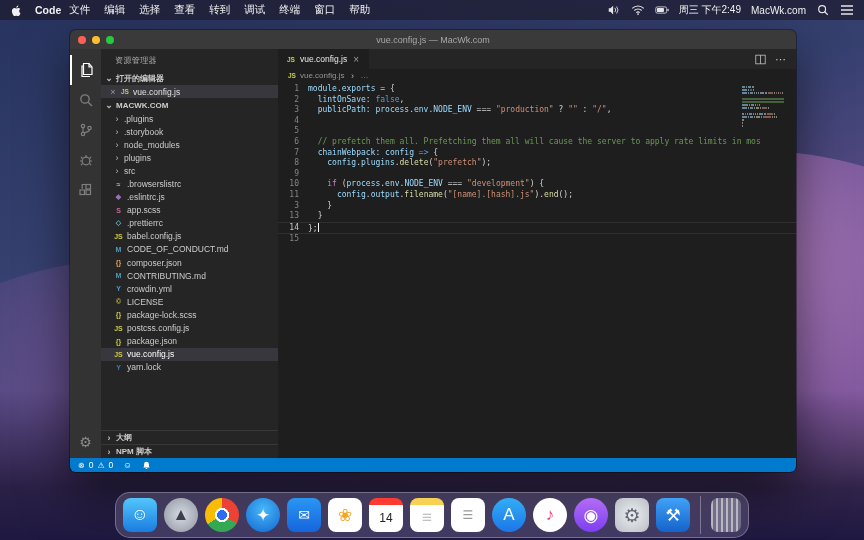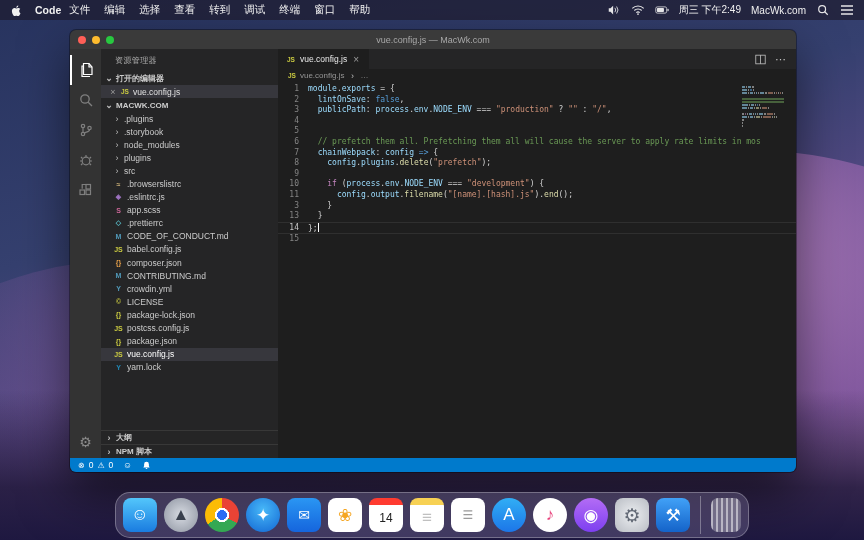--- a/index.html
+++ b/index.html
@@ -255,46 +255,46 @@
           </div>
           <div class="tree-row">
             <span class="ficon" style="color: rgb(205, 103, 153);">S</span>
             <span class="flabel">app.scss</span>
           </div>
           <div class="tree-row">
             <span class="ficon" style="color: rgb(86, 182, 194);">◇</span>
             <span class="flabel">.prettierrc</span>
           </div>
           <div class="tree-row">
+            <span class="ficon" style="color: rgb(203, 203, 65);">JS</span>
+            <span class="flabel">babel.config.js</span>
+          </div>
+          <div class="tree-row">
             <span class="ficon" style="color: rgb(81, 154, 186);">M</span>
             <span class="flabel">CODE_OF_CONDUCT.md</span>
           </div>
           <div class="tree-row">
-            <span class="ficon" style="color: rgb(203, 203, 65);">JS</span>
-            <span class="flabel">babel.config.js</span>
-          </div>
-          <div class="tree-row">
             <span class="ficon" style="color: rgb(232, 161, 75);">{}</span>
             <span class="flabel">composer.json</span>
           </div>
           <div class="tree-row">
             <span class="ficon" style="color: rgb(81, 154, 186);">M</span>
             <span class="flabel">CONTRIBUTING.md</span>
           </div>
           <div class="tree-row">
             <span class="ficon" style="color: rgb(81, 154, 186);">Y</span>
             <span class="flabel">crowdin.yml</span>
           </div>
           <div class="tree-row">
             <span class="ficon" style="color: rgb(203, 203, 65);">©</span>
             <span class="flabel">LICENSE</span>
           </div>
           <div class="tree-row">
             <span class="ficon" style="color: rgb(203, 203, 65);">{}</span>
-            <span class="flabel">package-lock.json</span>
+            <span class="flabel">package-lock.scss</span>
           </div>
           <div class="tree-row">
             <span class="ficon" style="color: rgb(203, 203, 65);">JS</span>
             <span class="flabel">postcss.config.js</span>
           </div>
           <div class="tree-row">
             <span class="ficon" style="color: rgb(203, 203, 65);">{}</span>
             <span class="flabel">package.json</span>
           </div>
           <div class="tree-row selected">

